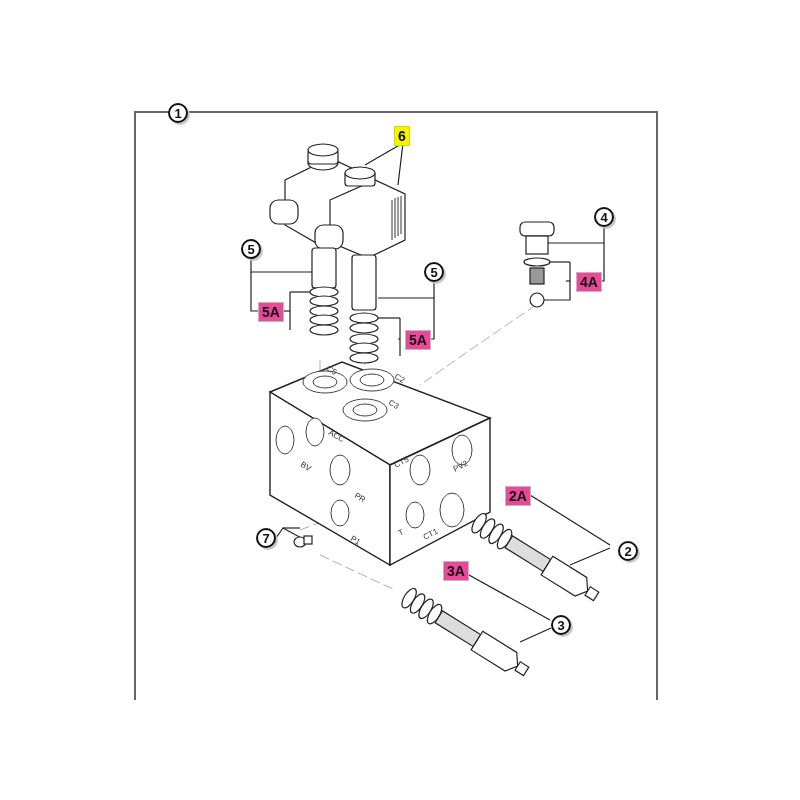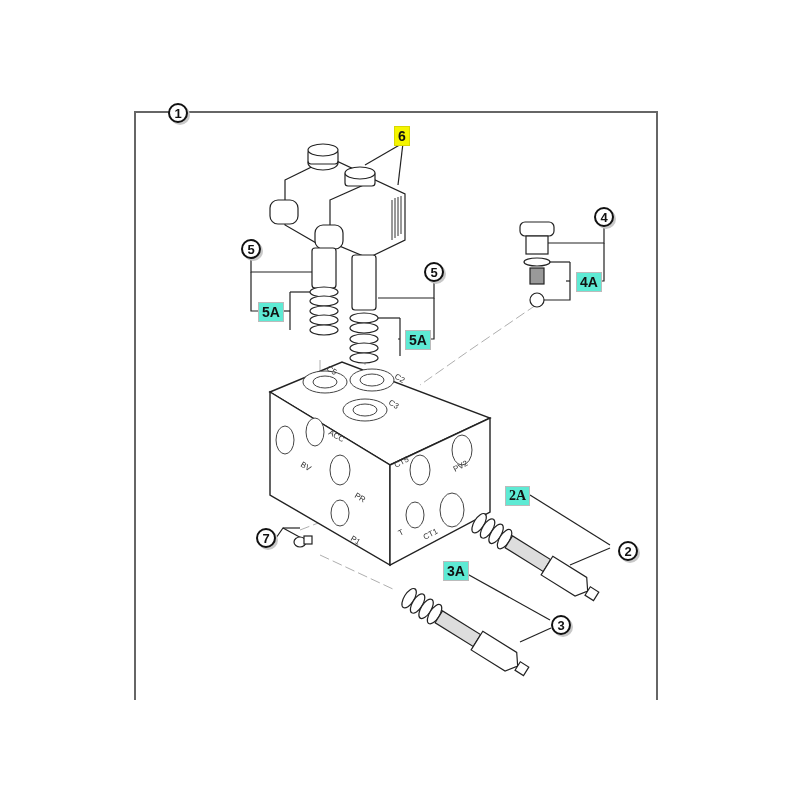--- a/index.html
+++ b/index.html
@@ -2,21 +2,21 @@
 <html><head>
 <meta charset="utf-8">
 <style>
   html, body { margin:0; padding:0; background:#ffffff; }
   body { width:800px; height:800px; position:relative; overflow:hidden;
          font-family:"Liberation Sans", sans-serif; }
   #stage { position:absolute; left:0; top:0; width:800px; height:800px; }
   .callout-circle { position:absolute; width:20px; height:20px; border:2px solid #111; border-radius:50%;
     background:#fff; box-sizing:border-box; font-weight:bold; font-size:13px; line-height:17px;
     text-align:center; color:#111; box-shadow:2px 2px 0 #c8c8c8; }
-  .callout-box { position:absolute; padding:0 3px; height:18px; border:1px solid #bbb; background:#5eead4;
+  .callout-box { position:absolute; padding:0 3px; height:18px; border:1px solid #bbb; background:#ec4899;
     font-weight:bold; font-size:14px; line-height:18px; color:#111; }
   .callout-box.hl { background:#f5f500; border-color:#d8d800; }
 </style>
 </head>
 <body>
 
 <div id="stage">
   <svg width="800" height="800" viewBox="0 0 800 800" font-family="Liberation Sans, sans-serif">
 
     <g stroke="#666" stroke-width="2" fill="none">
@@ -169,18 +169,18 @@
 
   
   <div class="callout-circle" style="left:168px;top:103px;">1</div>
   <div class="callout-box hl" style="left:394px;top:126px;">6</div>
   <div class="callout-circle" style="left:241px;top:239px;">5</div>
   <div class="callout-box" style="left:258px;top:302px;">5A</div>
   <div class="callout-circle" style="left:424px;top:262px;">5</div>
   <div class="callout-box" style="left:405px;top:330px;">5A</div>
   <div class="callout-circle" style="left:594px;top:207px;">4</div>
   <div class="callout-box" style="left:576px;top:272px;">4A</div>
-  <div class="callout-box" style="left:505px;top:486px;font-family:Liberation Serif, serif;">2A</div>
+  <div class="callout-box" style="left:505px;top:486px;">2A</div>
   <div class="callout-circle" style="left:618px;top:541px;">2</div>
   <div class="callout-circle" style="left:256px;top:528px;">7</div>
   <div class="callout-box" style="left:435px;top:561px;margin-left:8px;">3A</div>
   <div class="callout-circle" style="left:551px;top:615px;">3</div>
 </div>
 
 </body></html>

